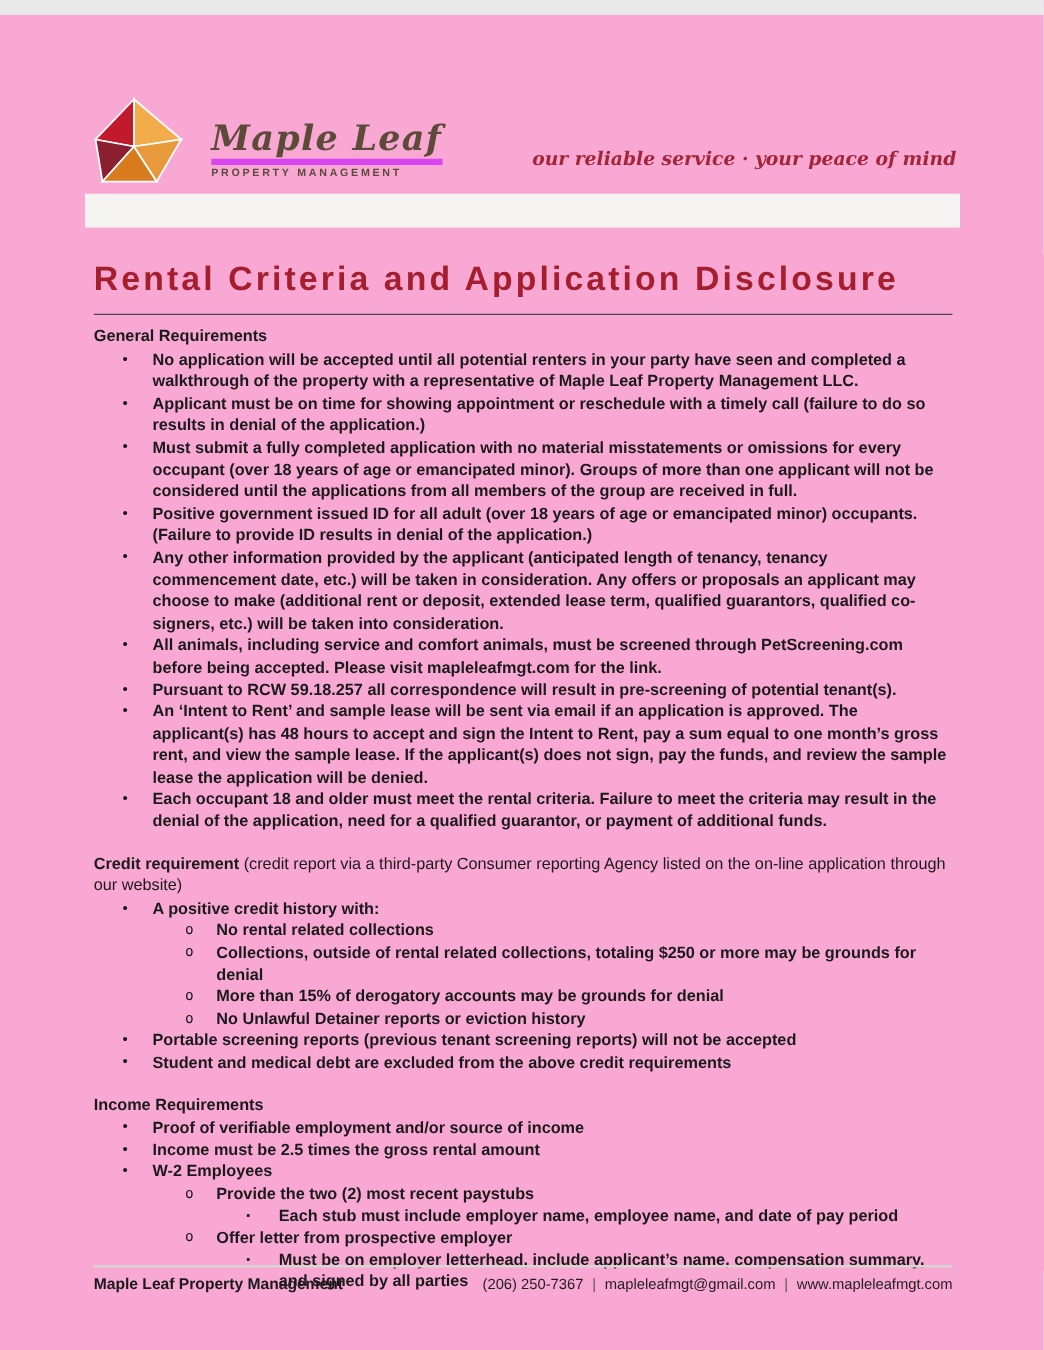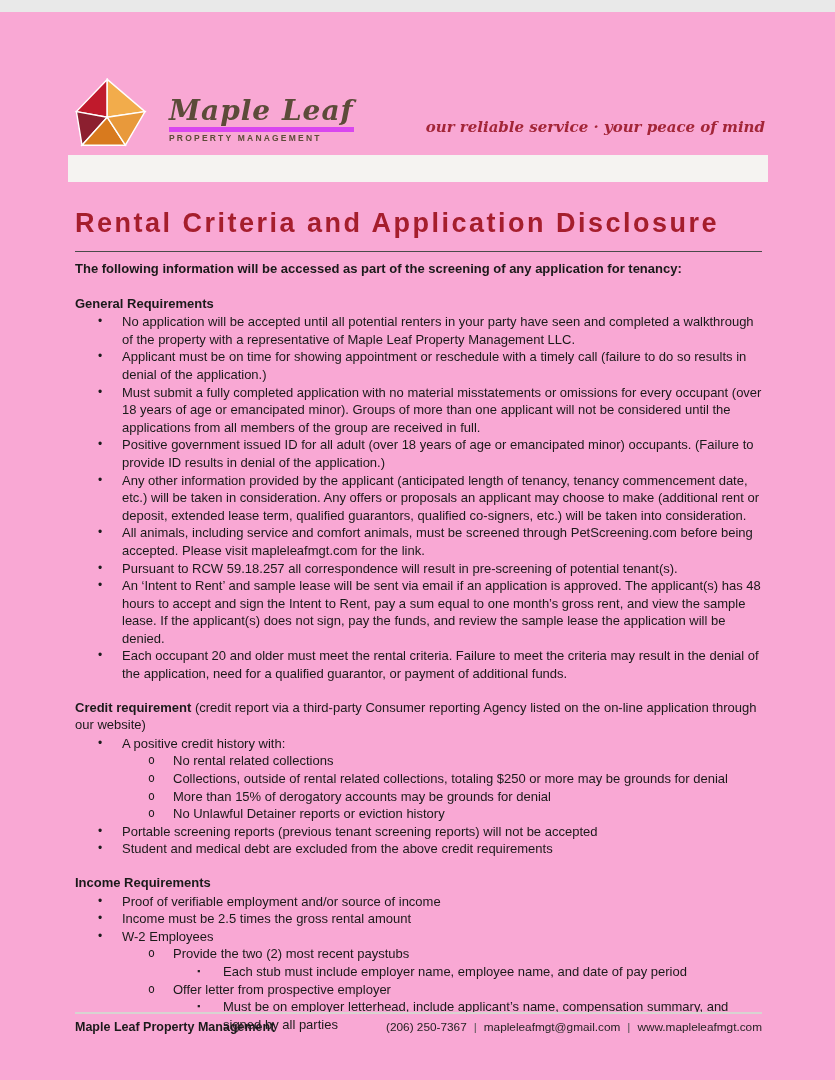--- a/index.html
+++ b/index.html
@@ -54,21 +54,21 @@
     position:absolute;left:75px;right:73px;top:248px;
     font-size:13px;line-height:17.6px;
   }
   .intro{font-weight:bold;margin-bottom:17px;}
   .section{margin-top:16px;}
   .section:first-of-type{margin-top:0;}
   .sec-heading{margin-bottom:1px;}
   .sec-heading .hb{font-weight:bold;}
   .li{display:flex;}
   .li .marker{flex:0 0 auto;text-align:left;}
-  .li .txt{flex:1 1 auto;}
+  .li .txt{flex:1 1 auto;font-weight:bold;}
   .lvl1{padding-left:23px;}  .lvl1 .marker{width:24px;font-size:12px;}
   .lvl2{padding-left:73px;}  .lvl2 .marker{width:25px;font-family:"DejaVu Sans Mono",monospace;font-size:11.5px;}
   .lvl3{padding-left:122px;} .lvl3 .marker{width:26px;font-size:9px;}
   
   .footer{
     position:absolute;left:75px;right:73px;top:1000px;
     border-top:2px solid #d8d4d1;
     padding-top:6px;
     display:flex;justify-content:space-between;align-items:center;
   }
@@ -96,21 +96,20 @@
       </div>
     </div>
     <div class="tagline">our reliable service · your peace of mind</div>
   </div>
   <div class="header-band"></div>
 
   <div class="doc-title">Rental Criteria and Application Disclosure</div>
   <div class="title-rule"></div>
 
   <div class="content">
-    <div class="intro">The following information will be accessed as part of the screening of any application for tenancy:</div>
     <div id="sections">
         <div class="section">
           <div class="sec-heading"><span class="hb">General Requirements</span></div>
           <div class="li lvl1">
             <span class="marker">•</span>
             <span class="txt">No application will be accepted until all potential renters in your party have seen and completed a walkthrough of the property with a representative of Maple Leaf Property Management LLC.</span>
           </div>
           <div class="li lvl1">
             <span class="marker">•</span>
             <span class="txt">Applicant must be on time for showing appointment or reschedule with a timely call (failure to do so results in denial of the application.)</span>
@@ -134,21 +133,21 @@
           <div class="li lvl1">
             <span class="marker">•</span>
             <span class="txt">Pursuant to RCW 59.18.257 all correspondence will result in pre-screening of potential tenant(s).</span>
           </div>
           <div class="li lvl1">
             <span class="marker">•</span>
             <span class="txt">An ‘Intent to Rent’ and sample lease will be sent via email if an application is approved. The applicant(s) has 48 hours to accept and sign the Intent to Rent, pay a sum equal to one month’s gross rent, and view the sample lease. If the applicant(s) does not sign, pay the funds, and review the sample lease the application will be denied.</span>
           </div>
           <div class="li lvl1">
             <span class="marker">•</span>
-            <span class="txt">Each occupant 20 and older must meet the rental criteria. Failure to meet the criteria may result in the denial of the application, need for a qualified guarantor, or payment of additional funds.</span>
+            <span class="txt">Each occupant 18 and older must meet the rental criteria. Failure to meet the criteria may result in the denial of the application, need for a qualified guarantor, or payment of additional funds.</span>
           </div>
         </div>
         <div class="section">
           <div class="sec-heading"><span class="hb">Credit requirement</span><span> (credit report via a third-party Consumer reporting Agency listed on the on-line application through our website)</span></div>
           <div class="li lvl1">
             <span class="marker">•</span>
             <span class="txt">A positive credit history with:</span>
           </div>
           <div class="li lvl2">
             <span class="marker">o</span>

